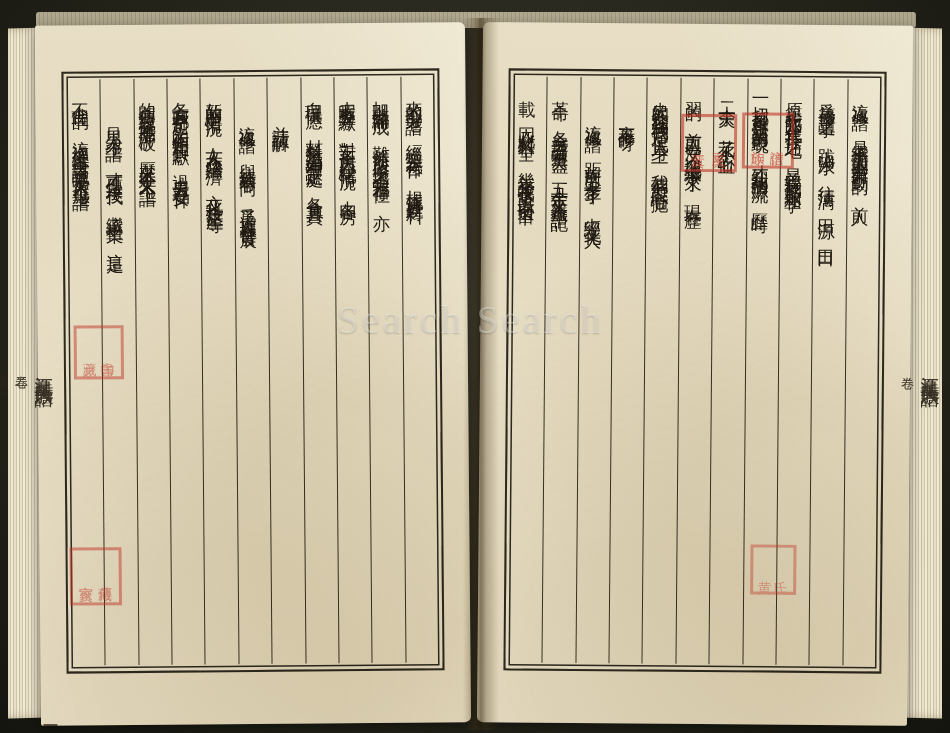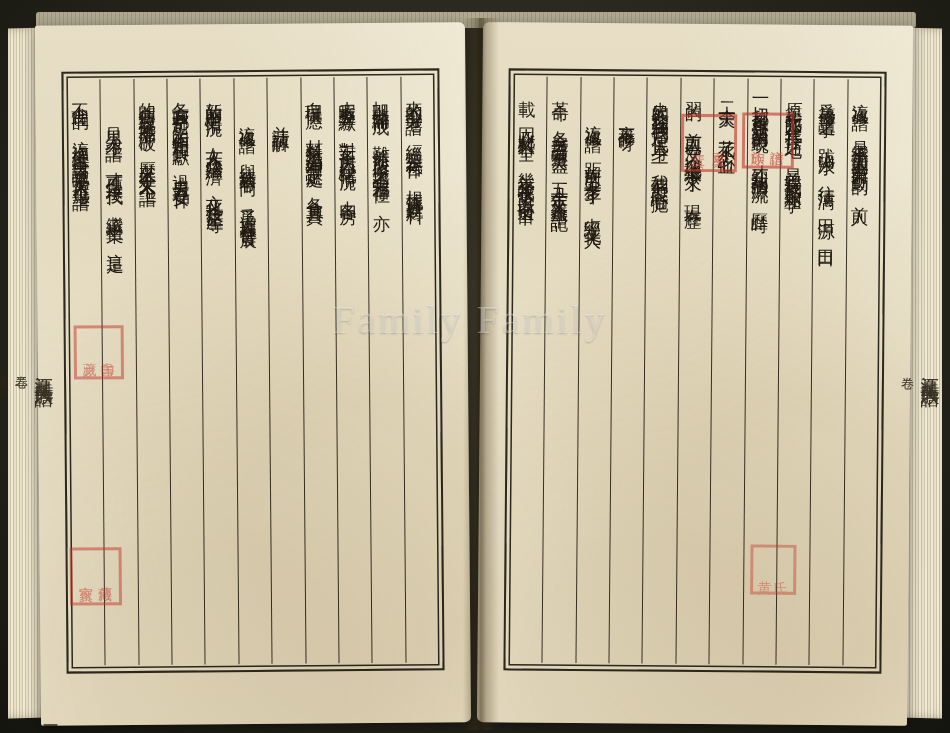--- a/index.html
+++ b/index.html
@@ -378,15 +378,15 @@
     </div>
     <div class="spine-label right">
       <span>江夏黄氏族譜</span>
       <span class="sm">卷</span>
     </div>
 
     <div class="page-num">二</div>
   </div>
 
   <div id="watermark">
-    <span class="mark">Family Family</span>
+    <span class="mark">Search Search</span>
   </div>
 </div>
 
 </body></html>

